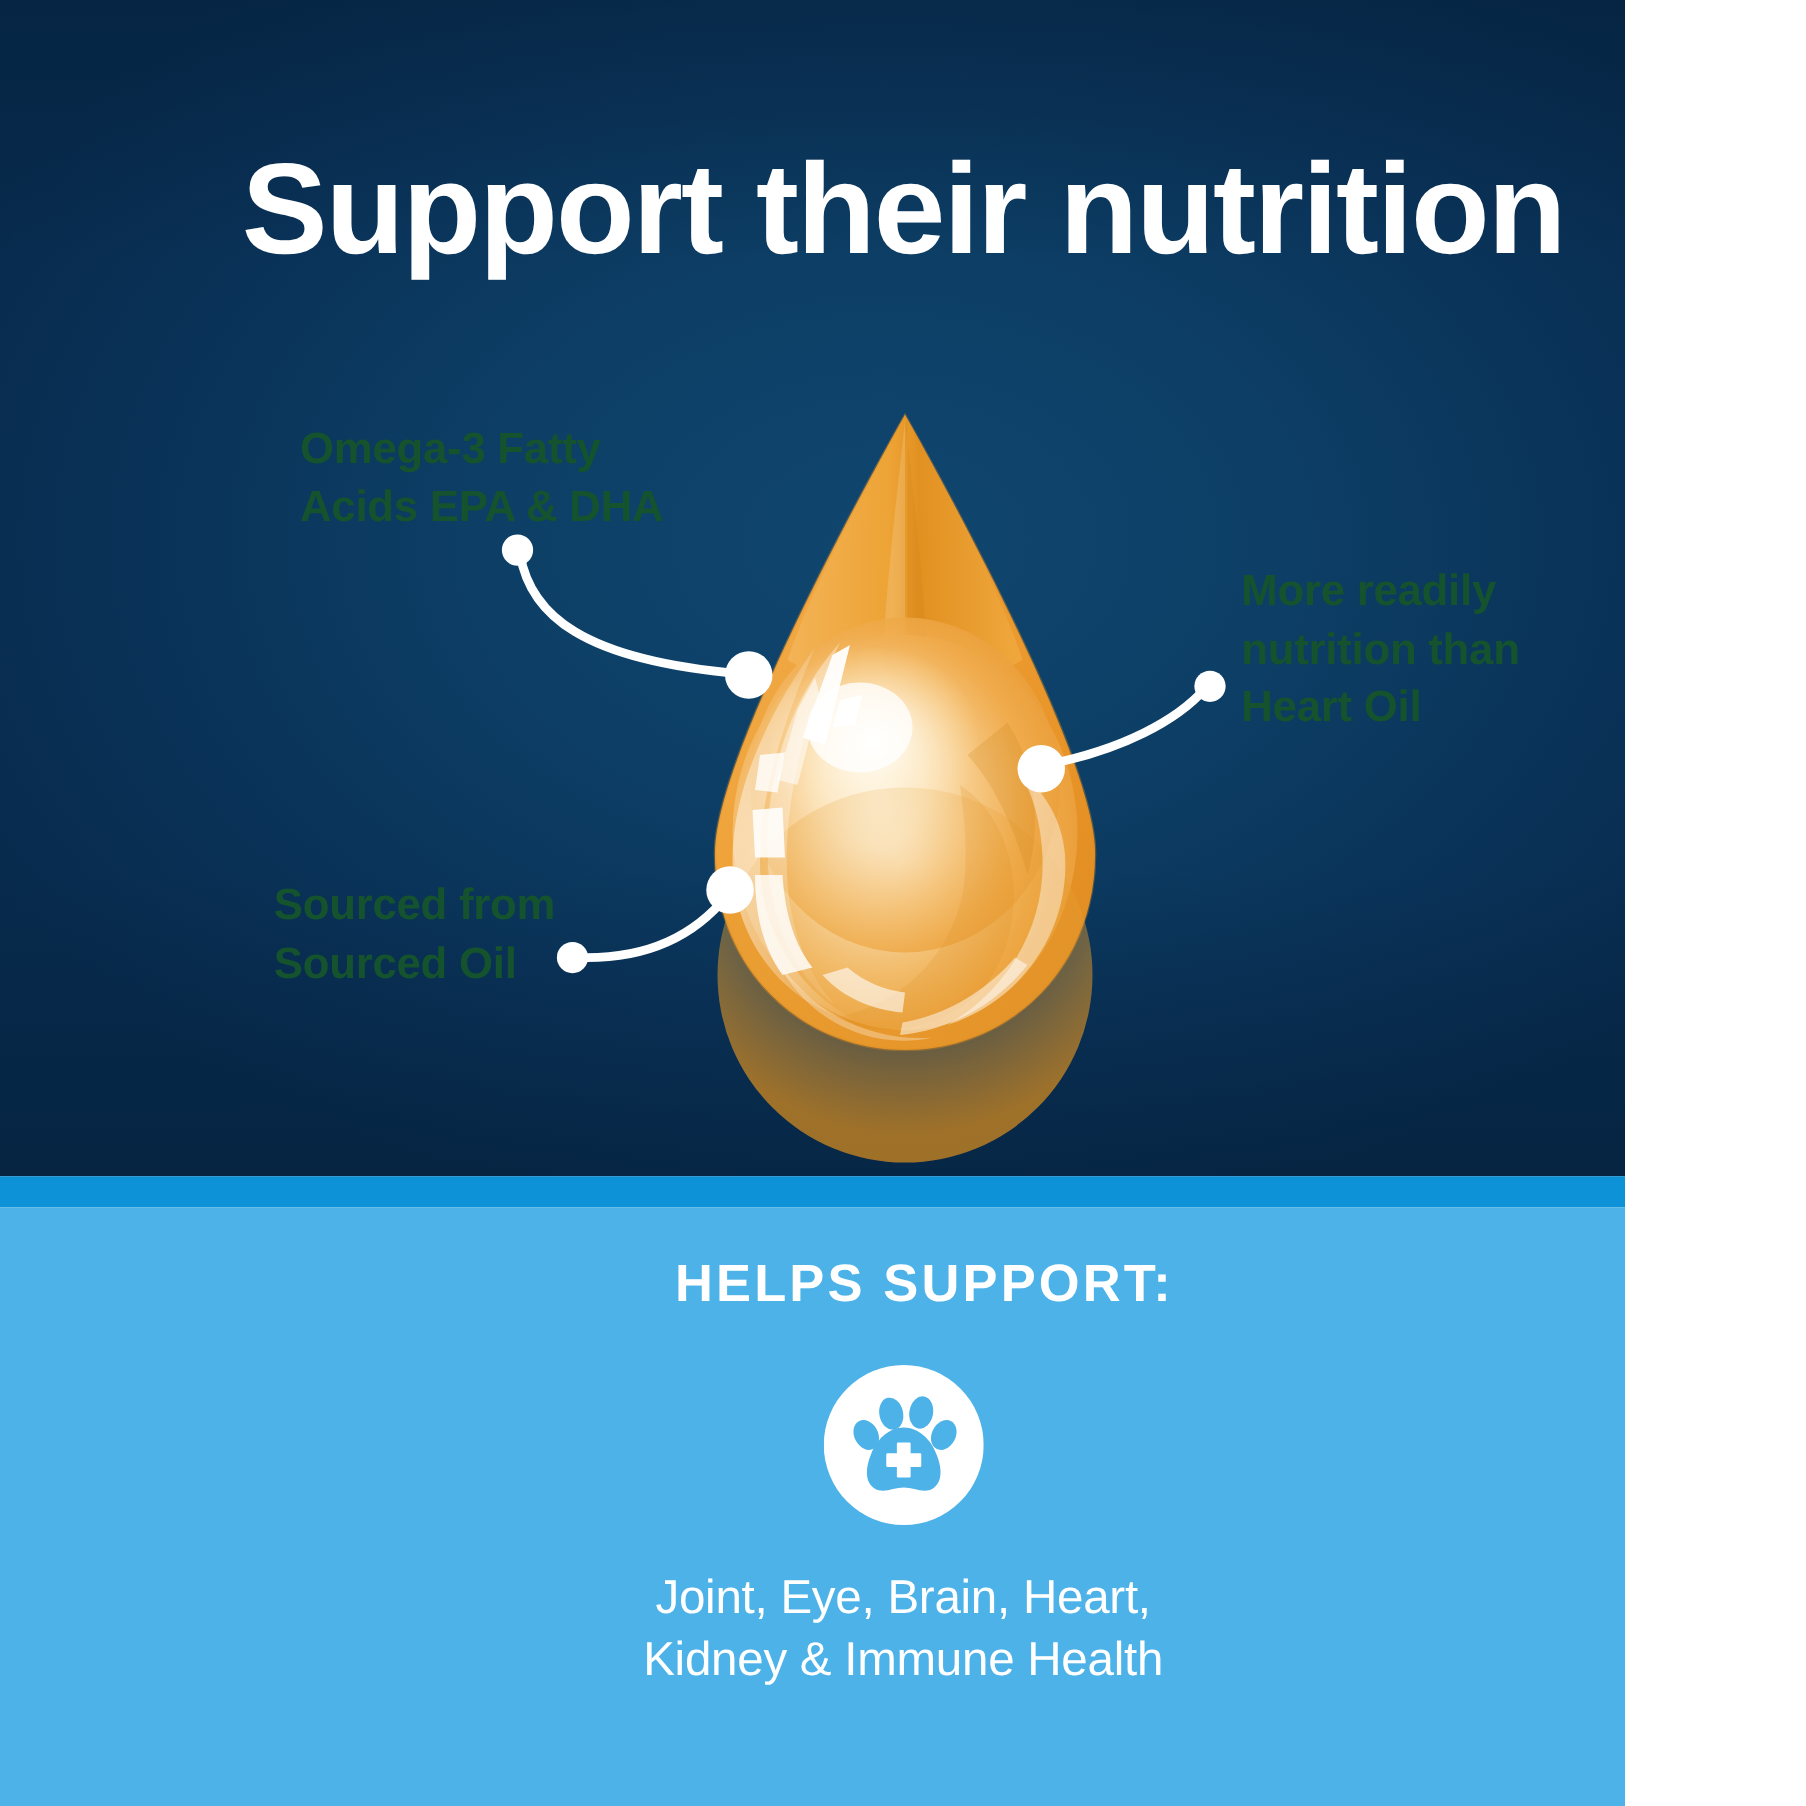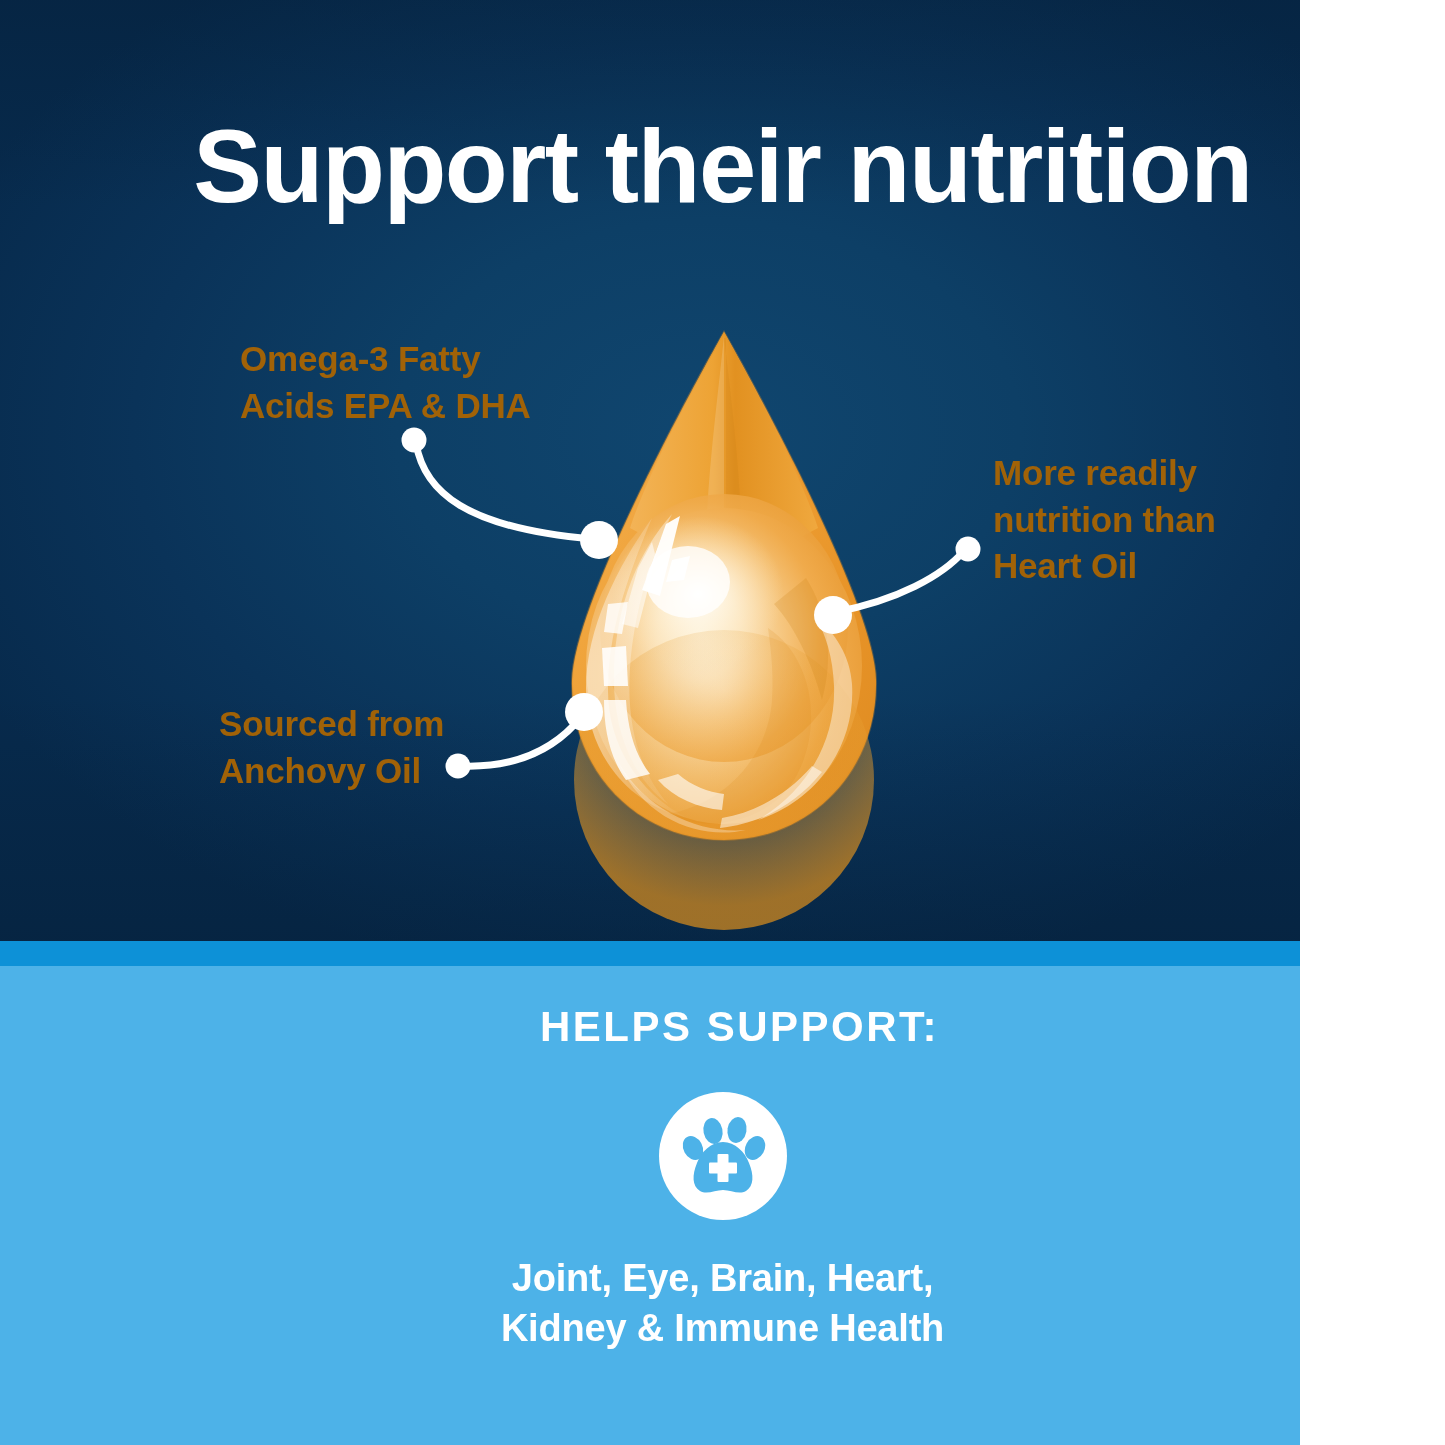--- a/index.html
+++ b/index.html
@@ -56,21 +56,21 @@
   
   .leaders{
     position:absolute; left:0; top:0;
     width:1445px; height:941px;
     z-index:4; overflow:visible;
   }
 
   
   .callout{
     position:absolute;
-    color:#a16207;
+    color:#14532d;
     font-weight:bold;
     font-size:35px;
     line-height:1.33;
     z-index:5;
     letter-spacing:-0.2px;
   }
   .callout-omega { left:240px; top:336px; width:400px; }
   .callout-absorb{ left:993px; top:450px; width:320px; }
   .callout-source{ left:219px; top:701px; width:330px; }
 
@@ -108,21 +108,21 @@
   }
   .paw-badge svg{ display:block; width:128px; height:128px; }
 
   .helps-list{
     position:absolute;
     left:0; top:1253px;
     width:1445px;
     text-align:center;
     color:#ffffff;
     font-size:38px;
-    font-weight:bold;
+    font-weight:normal;
     line-height:1.32;
     letter-spacing:-0.2px;
   }
 </style>
 </head>
 <body>
 
 <div id="poster">
 
   <div class="top-panel"></div>
@@ -246,21 +246,21 @@
   </div>
 
   <div class="callout callout-absorb">
     <div>More readily</div>
     <div>nutrition than</div>
     <div>Heart Oil</div>
   </div>
 
   <div class="callout callout-source">
     <div>Sourced from</div>
-    <div>Anchovy Oil</div>
+    <div>Sourced Oil</div>
   </div>
 
   <div class="band-mid"></div>
   <div class="band-light"></div>
 
   <div class="helps-support">HELPS SUPPORT:</div>
 
   <div class="paw-badge">
     <svg viewBox="0 0 128 128" xmlns="http://www.w3.org/2000/svg">
       <circle cx="64" cy="64" r="64" fill="#ffffff"></circle>

